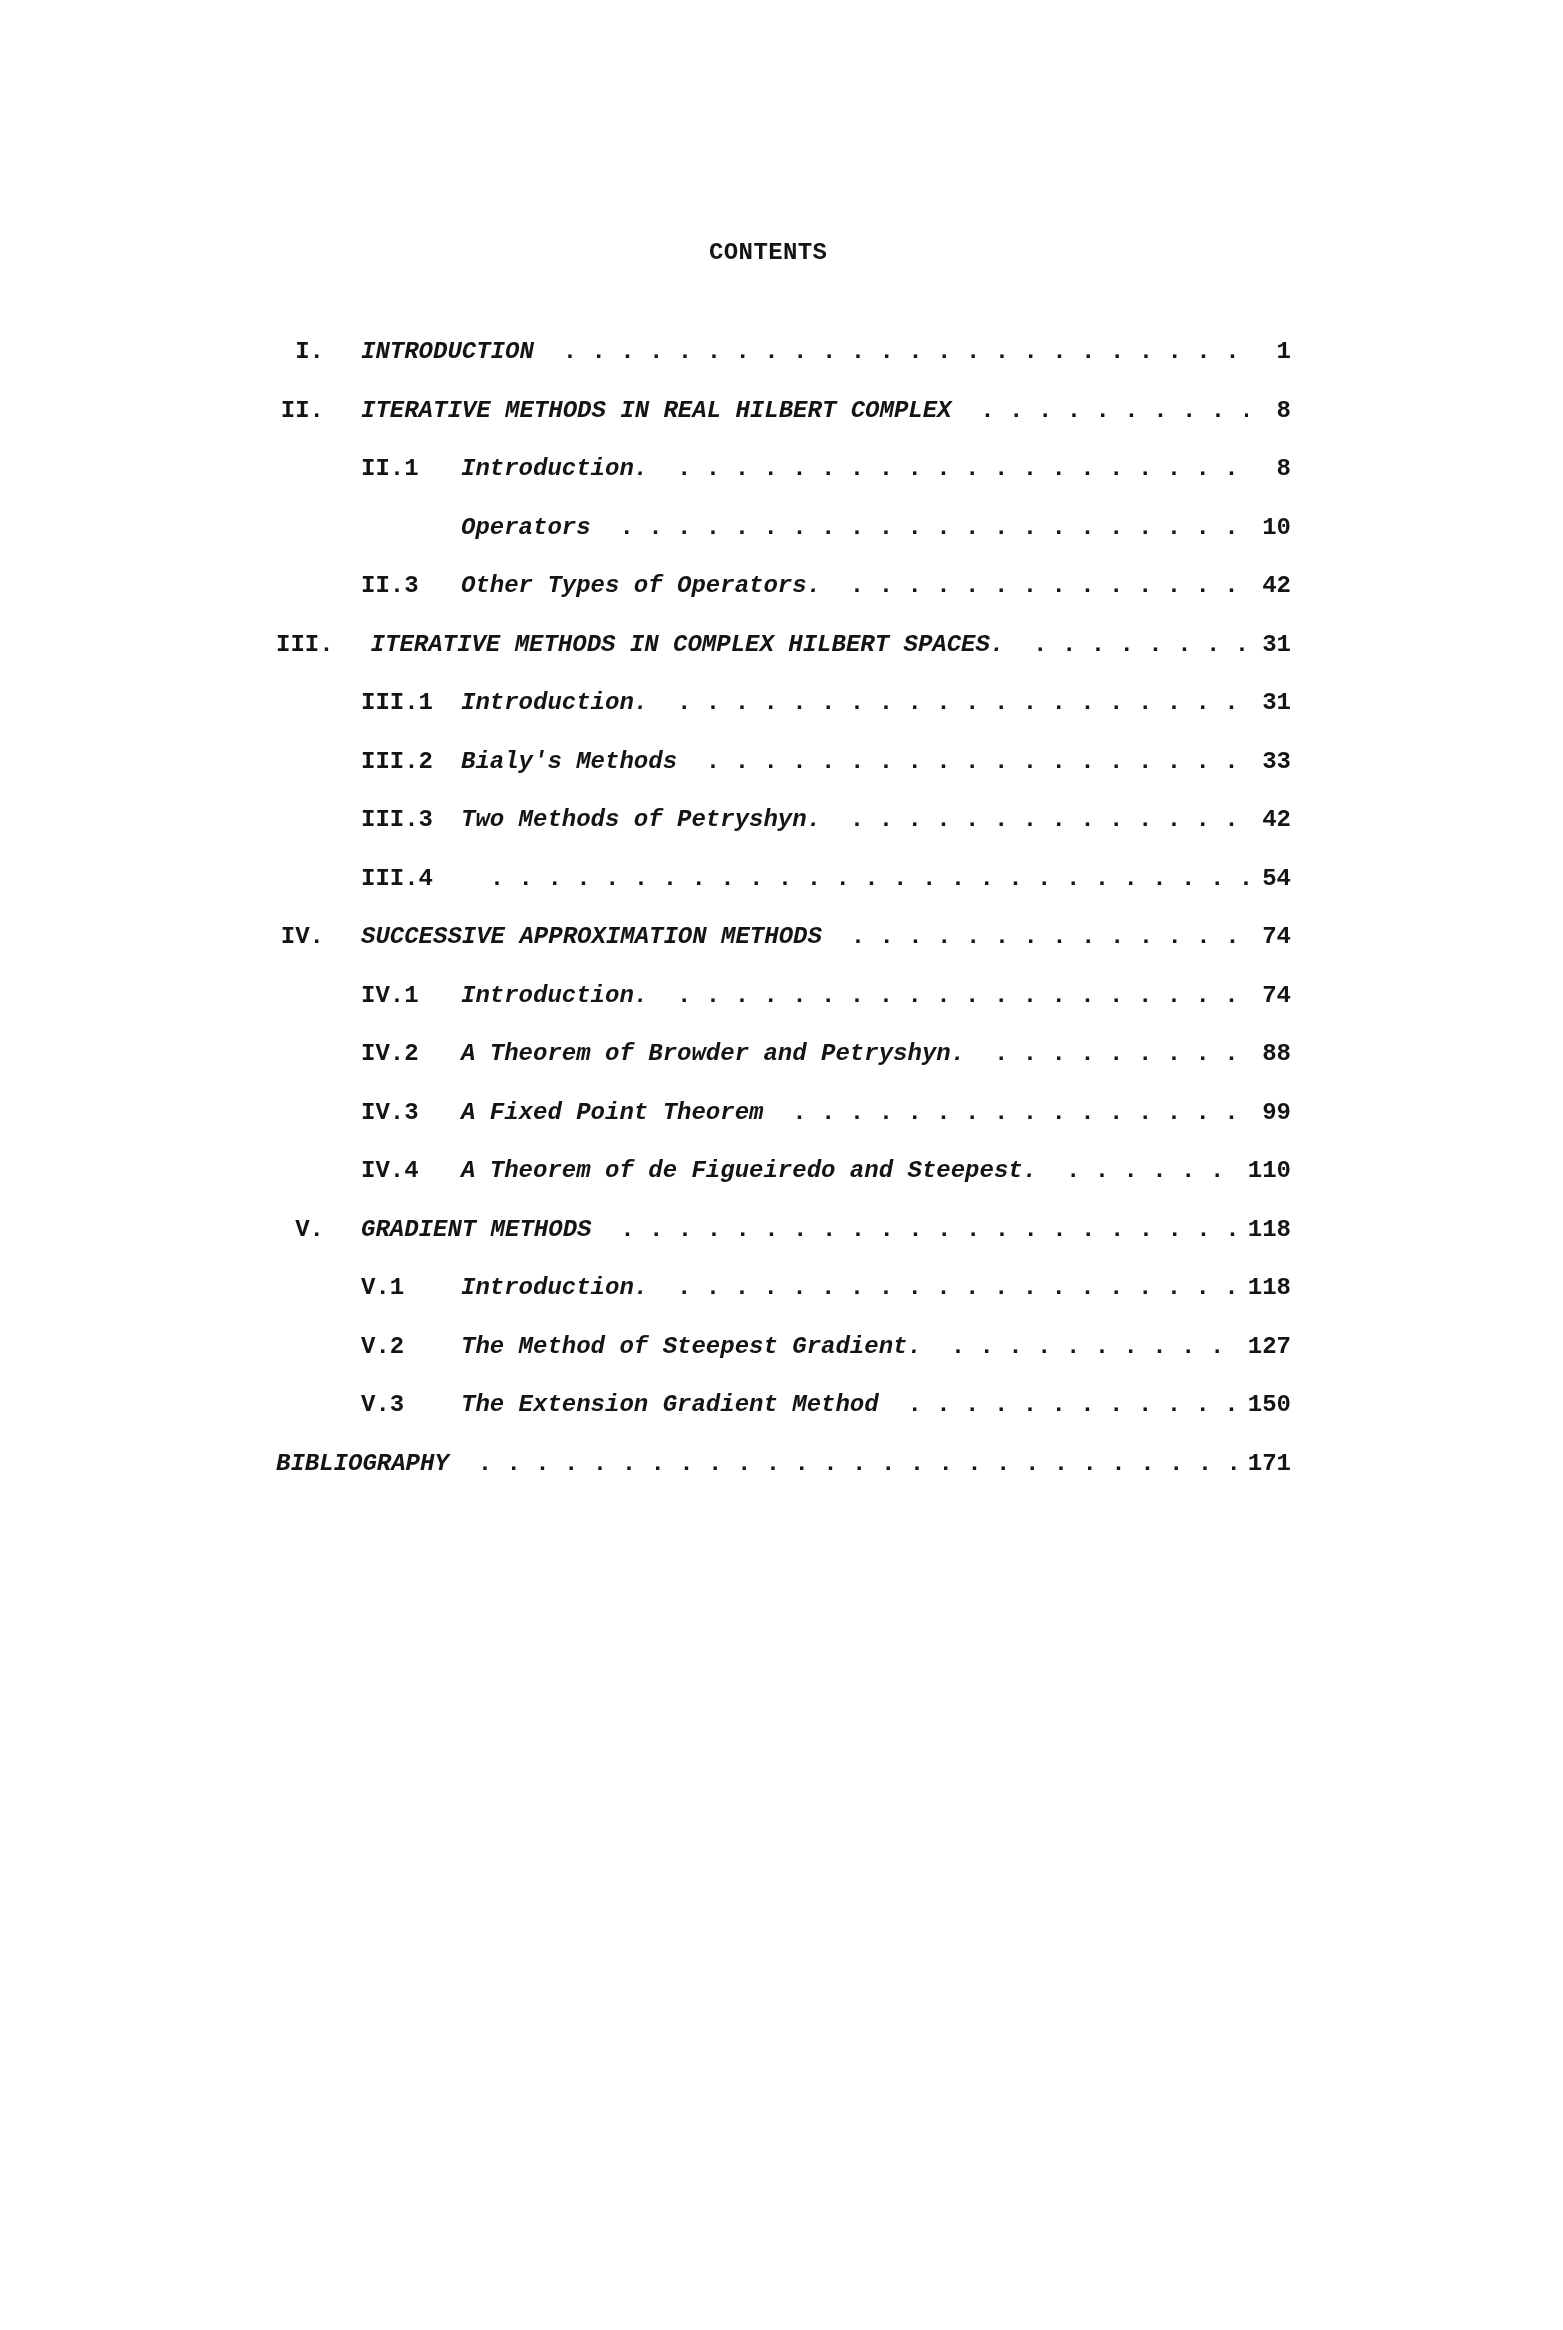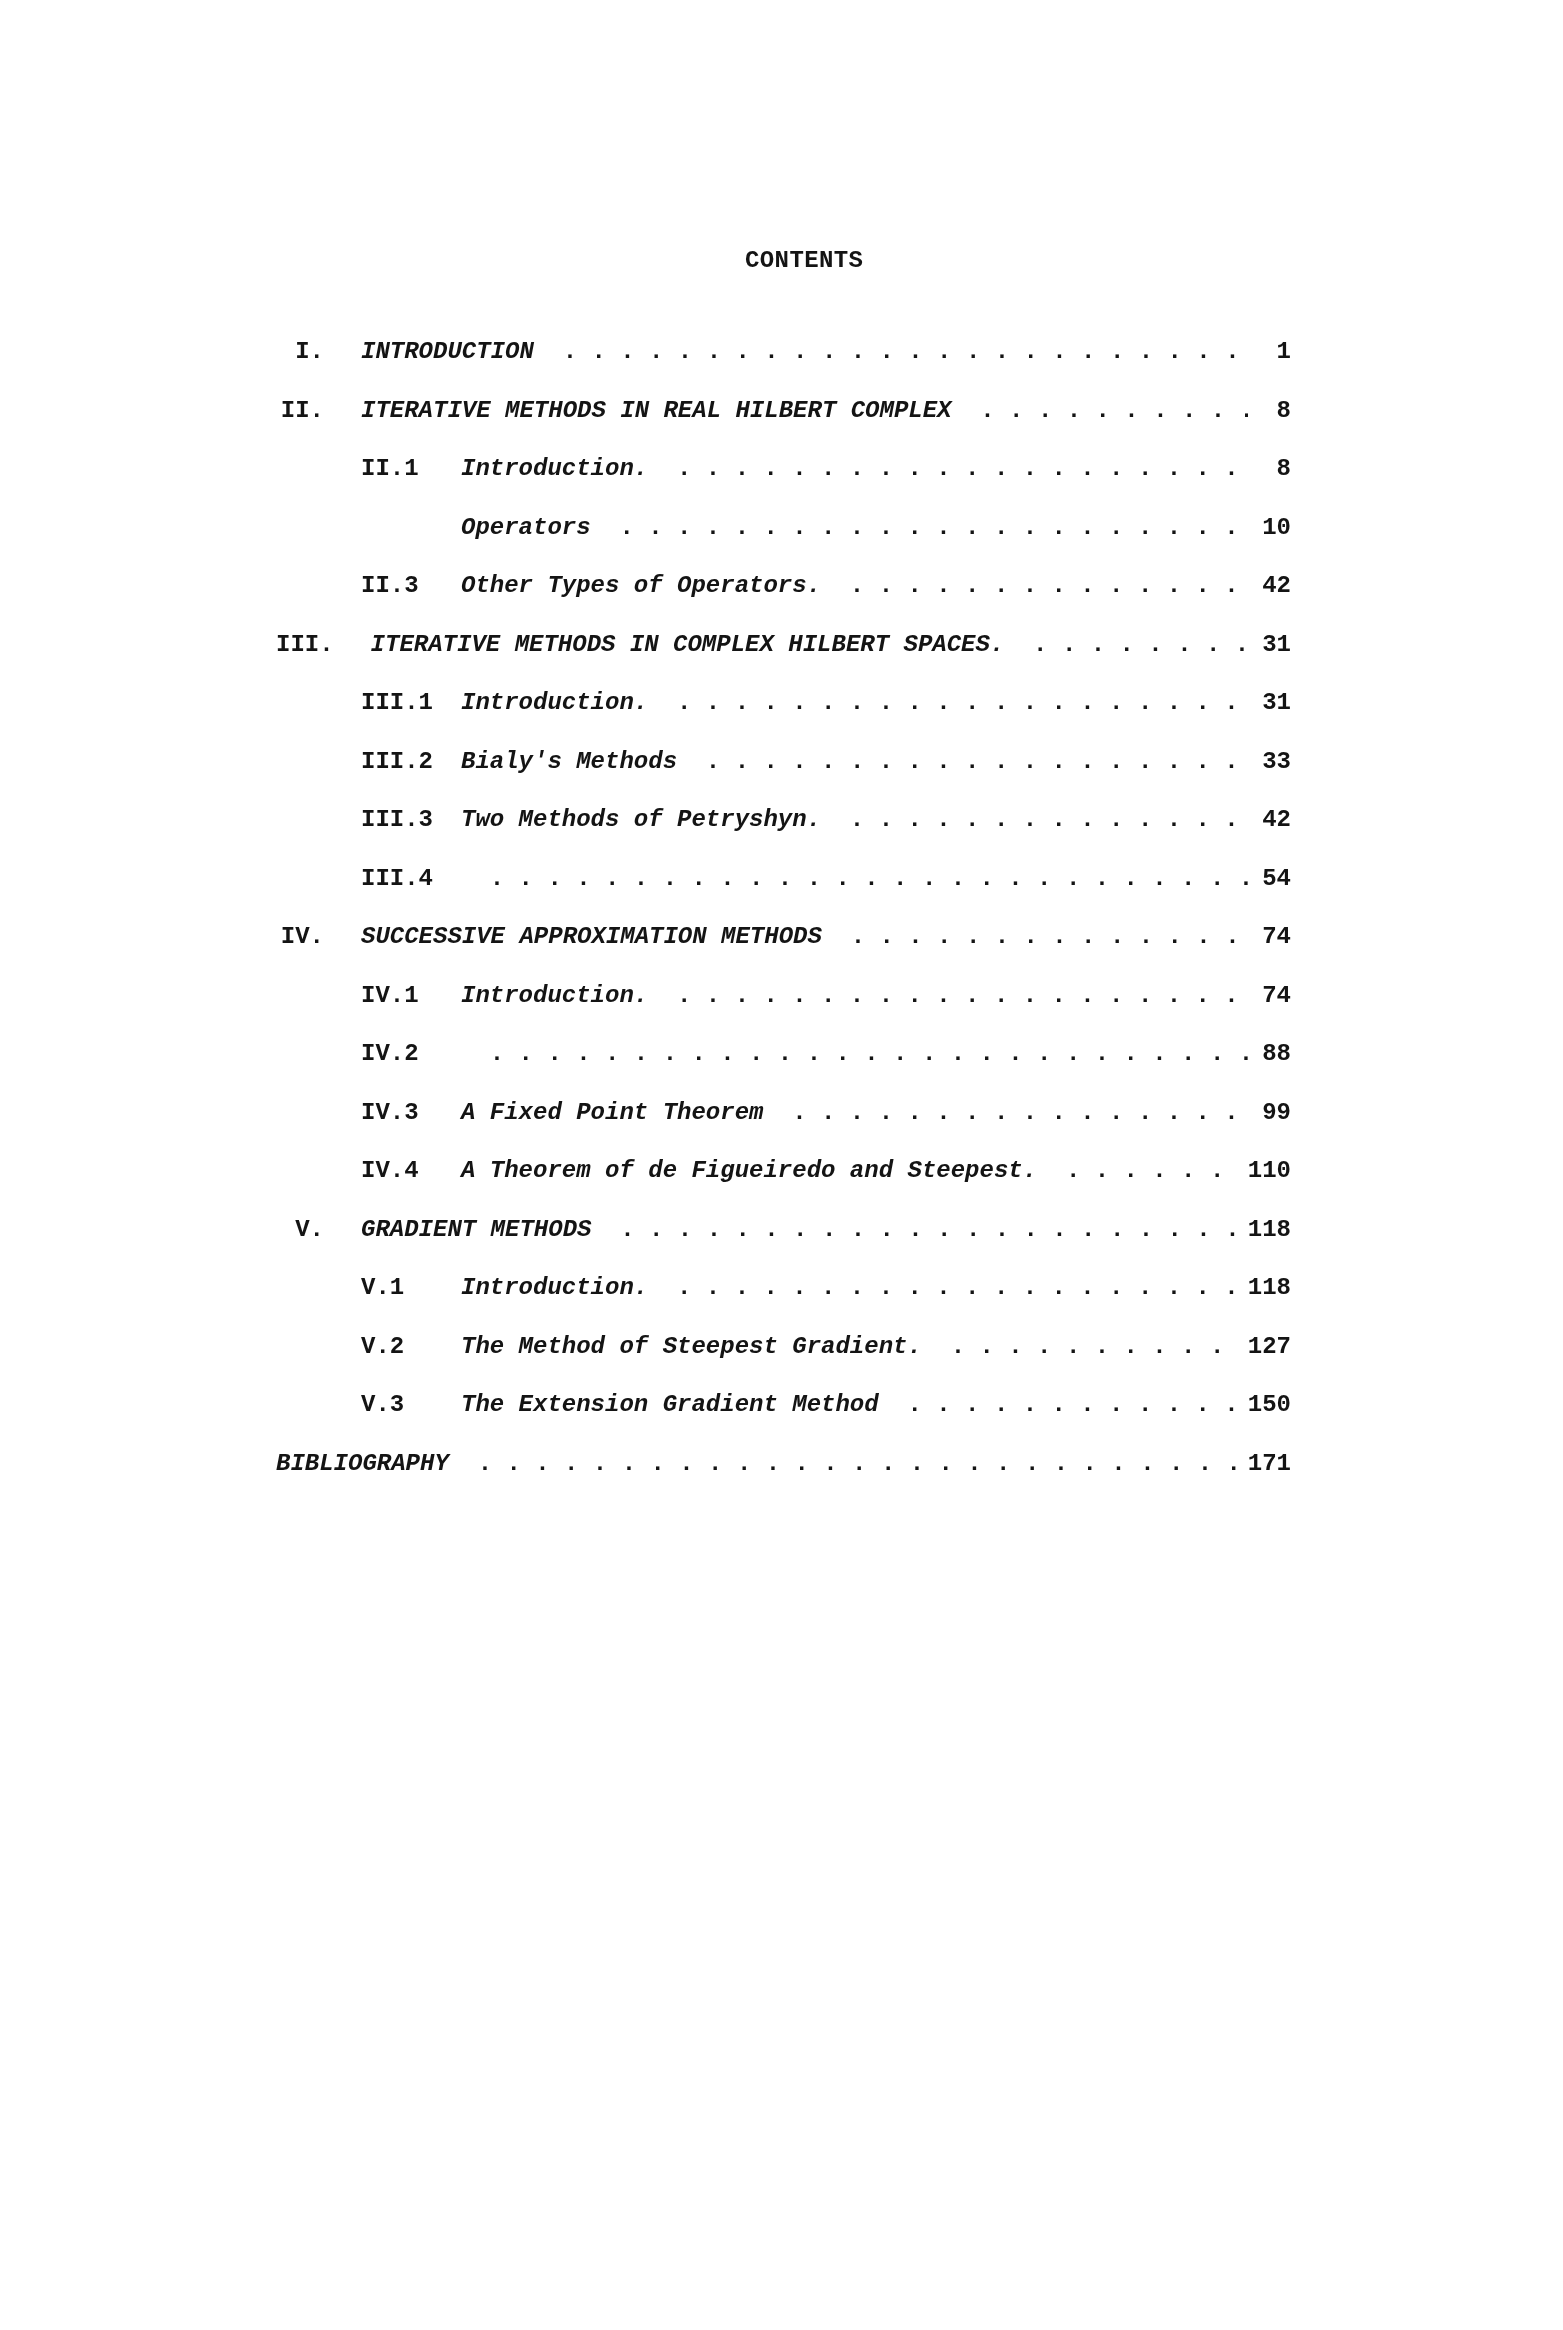--- a/index.html
+++ b/index.html
@@ -13,25 +13,24 @@
     height: 2330px;
     background: #ffffff;
     color: #141414;
     font-family: "Liberation Mono", "DejaVu Sans Mono", monospace;
     font-size: 24px;
     font-weight: bold;
     overflow: hidden;
   }
   .doc-title {
     position: absolute;
-    top: 247px;
+    top: 239px;
     left: 709px;
     letter-spacing: 0.4px;
     white-space: pre;
-    margin-left: 36px;
   }
   .toc {
     position: absolute;
     top: 337px;
     left: 276px;
     width: 1015px;
   }
   .entry { margin-bottom: 29.5px; }
   .line {
     display: flex;
@@ -97,21 +96,21 @@
       <div class="entry">
         <div class="line"><span class="col-a"></span><span class="col-b">III.4</span><span class="leader">  . . . . . . . . . . . . . . . . . . . . . . . . . . . . . . . . . . . . . . . . . . . . . . . . . . . . . . . . . . . . . . . . . . . . . . </span><span class="pg">54</span></div>
       </div>
       <div class="entry">
         <div class="line"><span class="col-a">IV.</span><span class="t">SUCCESSIVE APPROXIMATION METHODS</span><span class="leader">  . . . . . . . . . . . . . . . . . . . . . . . . . . . . . . . . . . . . . . . . . . . . . . . . . . . . . . . . . . . . . . . . . . . . . . </span><span class="pg">74</span></div>
       </div>
       <div class="entry">
         <div class="line"><span class="col-a"></span><span class="col-b">IV.1</span><span class="t">Introduction.</span><span class="leader">  . . . . . . . . . . . . . . . . . . . . . . . . . . . . . . . . . . . . . . . . . . . . . . . . . . . . . . . . . . . . . . . . . . . . . . </span><span class="pg">74</span></div>
       </div>
       <div class="entry">
-        <div class="line"><span class="col-a"></span><span class="col-b">IV.2</span><span class="leader">  . . . . . . . . . . . . . . . . . . . . . . . . . . . . . . . . . . . . . . . . . . . . . . . . . . . . . . . . . . . . . . . . . . . . . . </span><span class="pg">88</span></div>
+        <div class="line"><span class="col-a"></span><span class="col-b">IV.2</span><span class="t">A Theorem of Browder and Petryshyn.</span><span class="leader">  . . . . . . . . . . . . . . . . . . . . . . . . . . . . . . . . . . . . . . . . . . . . . . . . . . . . . . . . . . . . . . . . . . . . . . </span><span class="pg">88</span></div>
       </div>
       <div class="entry">
         <div class="line"><span class="col-a"></span><span class="col-b">IV.3</span><span class="t">A Fixed Point Theorem</span><span class="leader">  . . . . . . . . . . . . . . . . . . . . . . . . . . . . . . . . . . . . . . . . . . . . . . . . . . . . . . . . . . . . . . . . . . . . . . </span><span class="pg">99</span></div>
       </div>
       <div class="entry">
         <div class="line"><span class="col-a"></span><span class="col-b">IV.4</span><span class="t">A Theorem of de Figueiredo and Steepest.</span><span class="leader">  . . . . . . . . . . . . . . . . . . . . . . . . . . . . . . . . . . . . . . . . . . . . . . . . . . . . . . . . . . . . . . . . . . . . . . </span><span class="pg">110</span></div>
       </div>
       <div class="entry">
         <div class="line"><span class="col-a">V.</span><span class="t">GRADIENT METHODS</span><span class="leader">  . . . . . . . . . . . . . . . . . . . . . . . . . . . . . . . . . . . . . . . . . . . . . . . . . . . . . . . . . . . . . . . . . . . . . . </span><span class="pg">118</span></div>
       </div>

